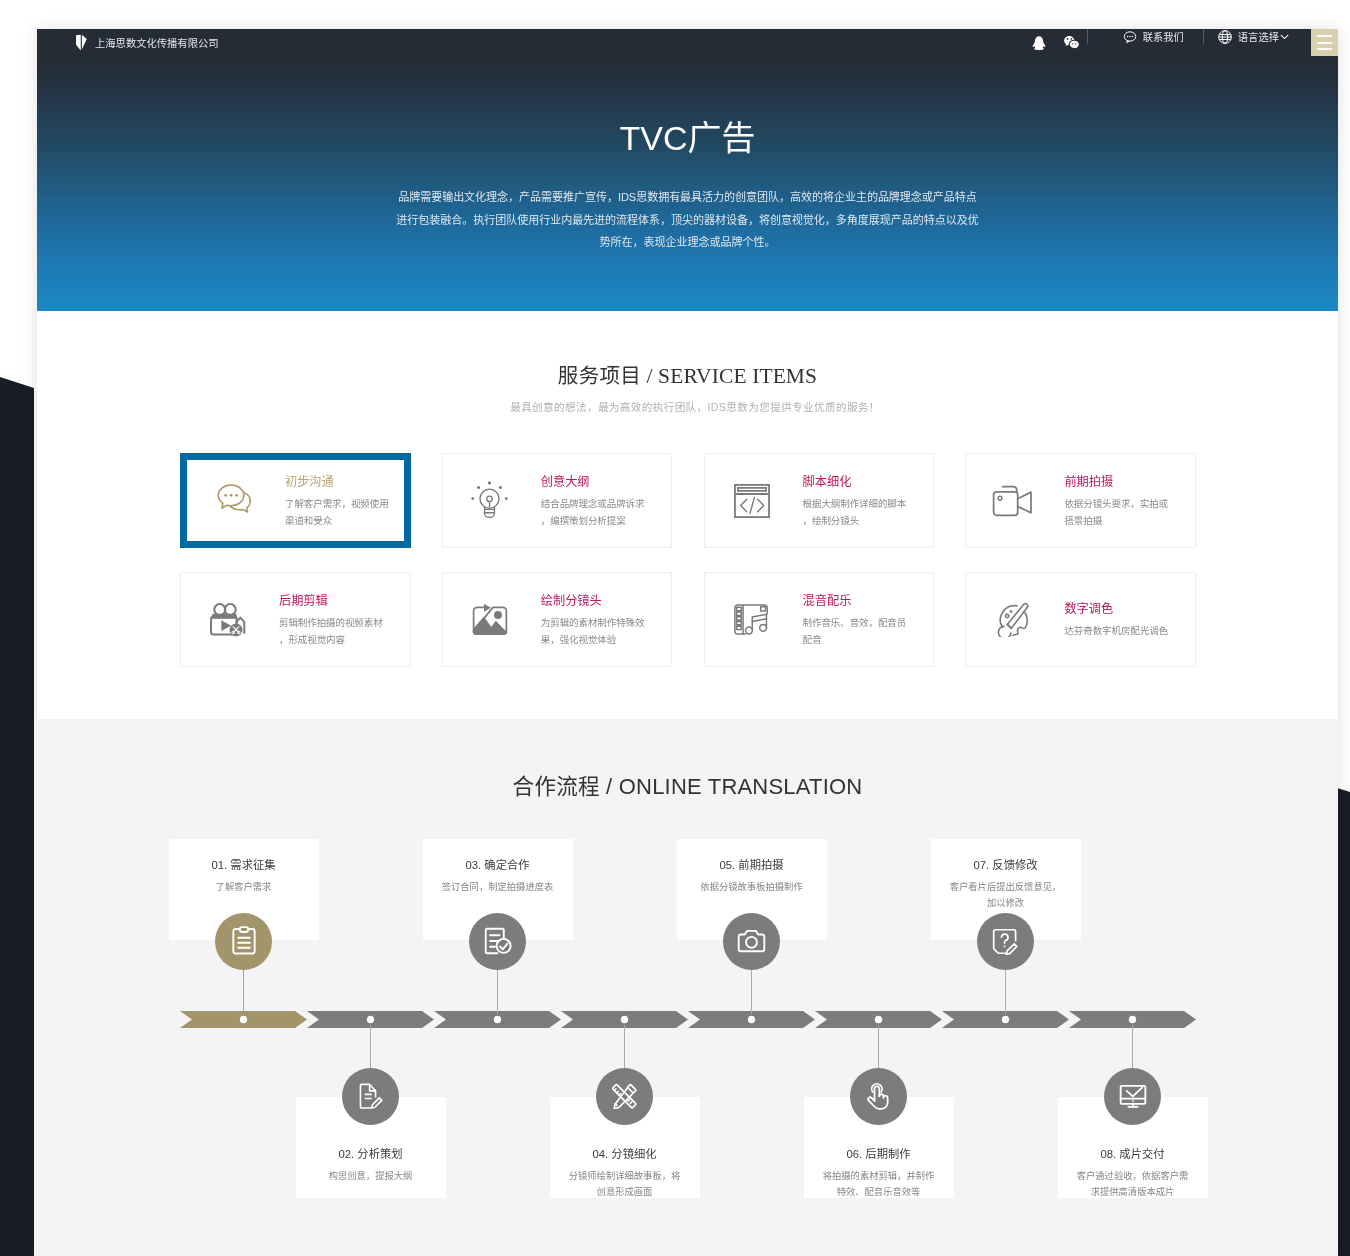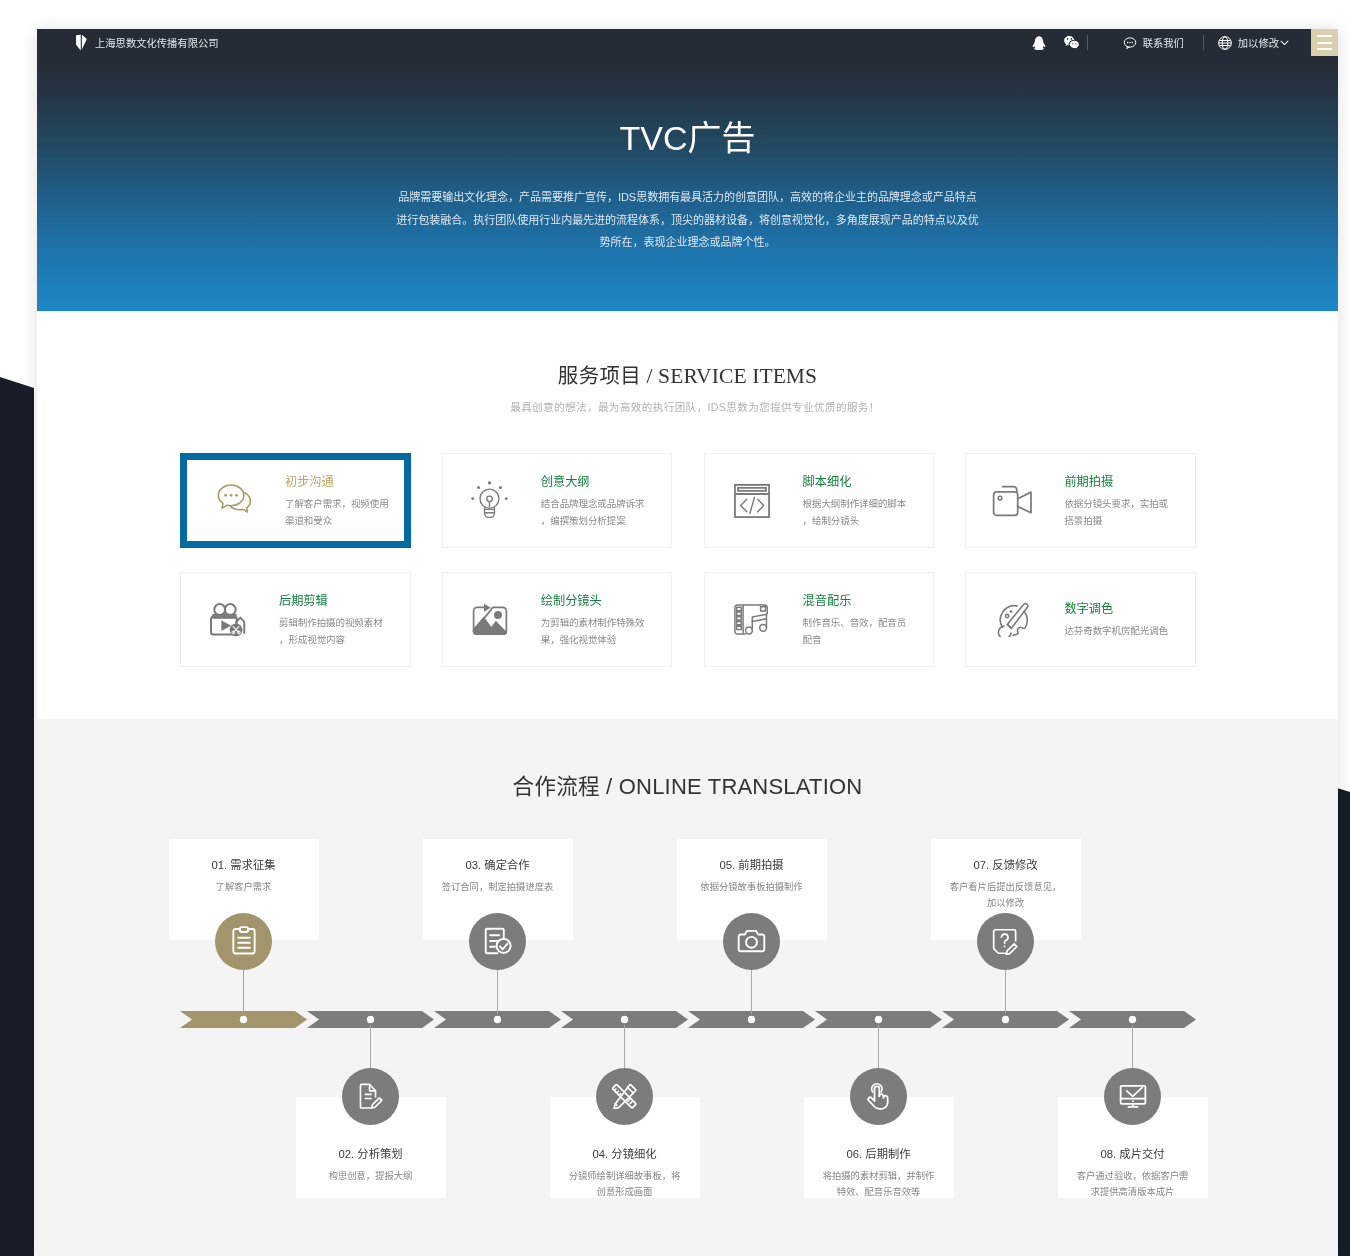--- a/index.html
+++ b/index.html
@@ -11,21 +11,21 @@
   .deco-r{left:1334px;top:780px;width:16px;height:480px;clip-path:polygon(0 7px,16px 12px,16px 480px,0 480px);}
   .viewport{position:absolute;left:37px;top:29px;width:1301px;height:1227px;background:#fff;overflow:hidden;box-shadow:0 1px 16px rgba(0,0,0,.13);}
 
   
   .hero{position:relative;width:1301px;height:282px;
         background:linear-gradient(to bottom,#252c36 0%,#252c36 11.5%,#243343 21.6%,#224b65 42.9%,#1f6492 64.2%,#1e74ac 78.4%,#1c85c2 96.1%,#1c88c6 100%);}
   .topbar{position:absolute;left:0;top:0;width:1301px;height:27px;}
   .logo{position:absolute;left:37px;top:0;height:27px;display:flex;align-items:center;gap:6px;}
   .logo-mark{width:15px;height:17px;display:block;}
   .logo-text{color:#e4e7ec;font-size:10.3px;letter-spacing:0;white-space:nowrap;font-weight:400;}
-  .topright{position:absolute;right:0;top:0;height:27px;display:flex;align-items:center;}
+  .topright{position:absolute;right:0;top:0;height:27px;display:flex;align-items:flex-start;}
   .tr-icon{display:flex;align-items:center;justify-content:center;height:27px;}
   .tr-icon.qq{width:14px;margin-right:18px;margin-left:15px;}
   .tr-icon.wx{width:15px;}
   .sep{width:1px;height:15px;background:#535b68;}
   .sep1{margin:0 35px 0 8px;}
   .sep2{margin:0 12px 0 19px;}
   .lang-chev{margin-left:-5px;}
   .lang-globe{margin-left:2px;}
   .tr-link{display:flex;align-items:center;gap:6px;color:#e5e8ec;font-size:10.3px;letter-spacing:0;white-space:nowrap;}
   .tr-link .glyph{display:flex;align-items:center;}
@@ -45,21 +45,21 @@
   .service{position:relative;width:1301px;height:408px;background:#fff;}
   .svc-head{position:absolute;left:0;top:55px;width:1301px;}
   .svc-head .sec-sub{margin-top:11px;padding-left:15px;}
   .cards{position:absolute;left:143px;top:142px;width:1016px;}
   .row{display:flex;gap:31.3px;}
   .row+.row{margin-top:24px;}
   .card{width:230.5px;height:95px;border:1px solid #efefef;background:#fff;display:flex;align-items:center;padding-left:26px;}
   .card.active{border:7px solid #0369a1;}
   .card-ico{width:42px;flex:0 0 42px;display:flex;align-items:center;justify-content:center;color:#7a7a7a;}
   .card-txt{margin-left:30px;position:relative;top:2px;}
-  .card-h{font-size:12.2px;color:#15803d;letter-spacing:0;line-height:1;}
+  .card-h{font-size:12.2px;color:#be185d;letter-spacing:0;line-height:1;}
   .card-p{font-size:9.5px;color:#8a8a8a;line-height:1.74;letter-spacing:-0.08px;width:106px;margin-top:8px;word-break:break-all;line-break:anywhere;}
   .card.active .card-ico{color:#ab9a63;}
   .card.active .card-h{color:#b7a56c;}
 
   
   .flow{position:relative;width:1301px;height:537px;background:#f4f4f4;}
   .flow .sec-title{position:absolute;left:0;top:57px;width:1301px;z-index:3;font-size:21.5px;}
   .flowwrap{position:absolute;left:0;top:-690px;width:1301px;height:1227px;}
   .fbox{position:absolute;background:#fff;width:150px;text-align:center;padding-top:21px;}
   .fbox.bottom{padding-top:52px;}
@@ -116,21 +116,21 @@
           </div>
           <div class="sep sep2"></div>
           <div class="tr-link">
             <span class="glyph lang-globe">
               <svg width="14" height="14" viewBox="0 0 14 14">
                   <circle cx="7" cy="7" r="6.35" fill="none" stroke="#fff" stroke-width="1.0"></circle>
                   <ellipse cx="7" cy="7" rx="2.75" ry="6.35" fill="none" stroke="#fff" stroke-width="1.0"></ellipse>
                   <path d="M1.35 4.55h11.3M1.35 9.45h11.3M0.65 7h12.7" stroke="#fff" stroke-width="1.0" fill="none"></path>
                 </svg>
             </span>
-            <span>加以修改</span>
+            <span>语言选择</span>
             <span class="glyph lang-chev">
               <svg width="9" height="6" viewBox="0 0 10 7">
                   <path d="M1 1.4 L5 5.3 L9 1.4" fill="none" stroke="#fff" stroke-width="1.2" stroke-linecap="round" stroke-linejoin="round"></path>
                 </svg>
             </span>
           </div>
           <div class="hamb">
             <i></i>
             <i></i>
             <i></i>

